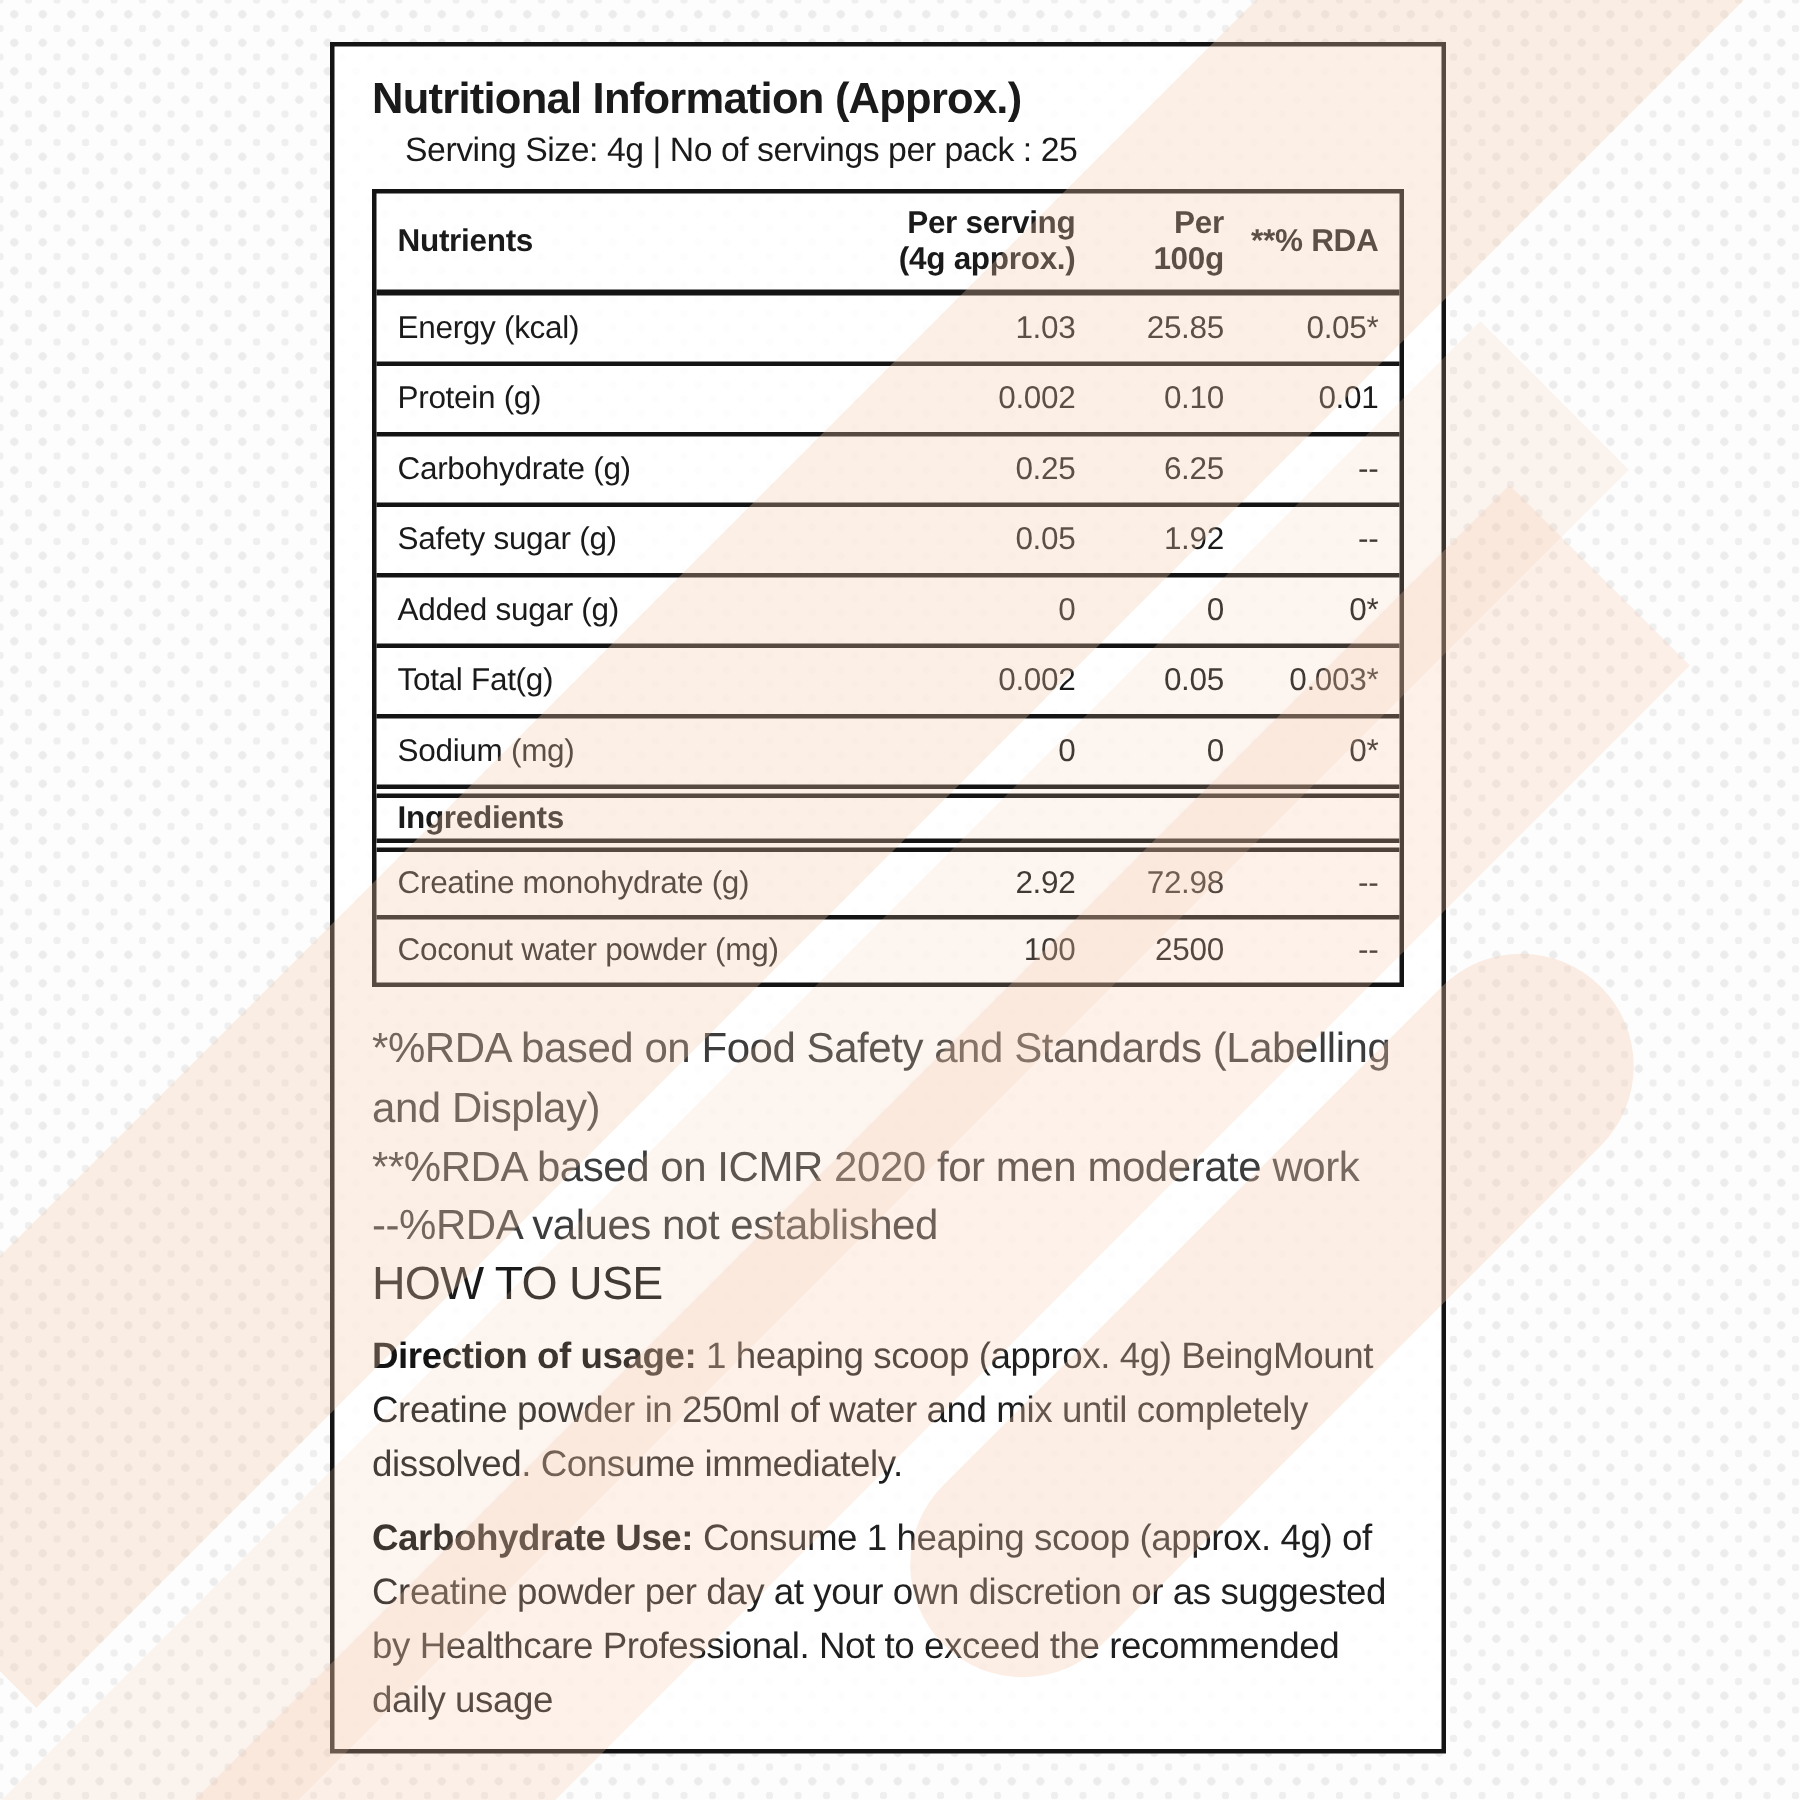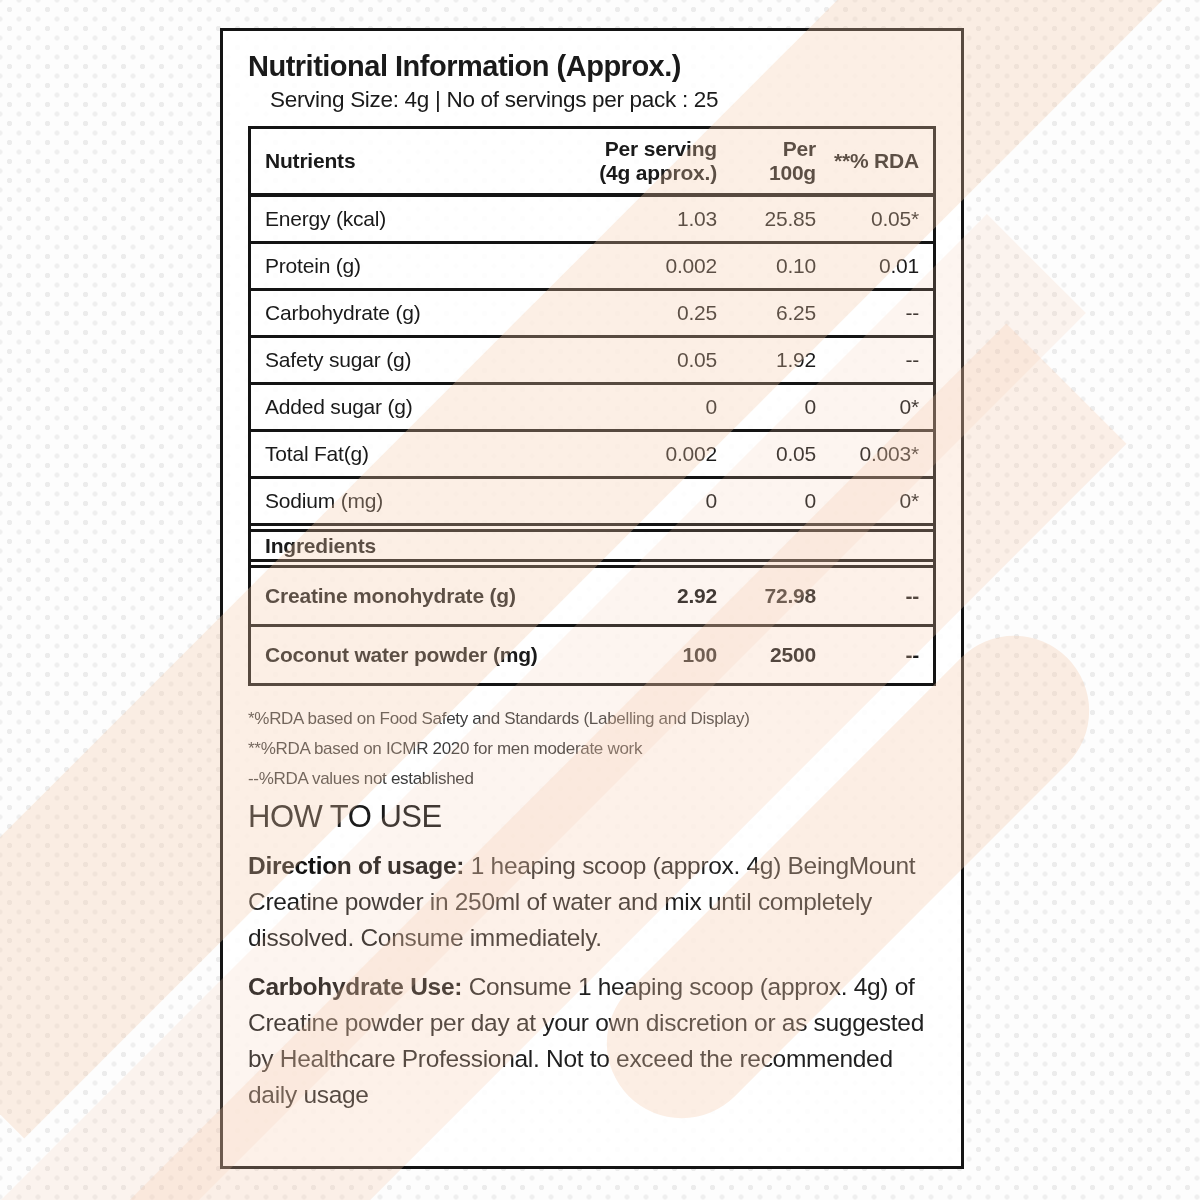--- a/index.html
+++ b/index.html
@@ -34,24 +34,24 @@
   .tbl{margin-top:13px;border:3px solid #141414;background:transparent;}
   .trow{display:flex;align-items:center;height:44px;border-top:3px solid #141414;font-size:21px;letter-spacing:-0.2px;}
   .trow.header{height:64px;border-top:none;border-bottom:1px solid #141414;font-weight:700;}
   .c1{flex:0 0 290px;box-sizing:border-box;padding-left:14px;text-align:left;}
   .c2{flex:0 0 180px;box-sizing:border-box;text-align:right;padding-right:4px;}
   .c3{flex:0 0 95px;box-sizing:border-box;text-align:right;}
   .c4{flex:1 1 auto;box-sizing:border-box;text-align:right;padding-right:14px;}
   .hdr2{line-height:1.18;}
   .rule-double{height:3px;background:#ffffff;border-top:3px solid #141414;border-bottom:3px solid #141414;}
   .trow.ingredients{height:27px;font-weight:700;border-top:none;}
-  .trow.ing-row{height:56px;font-weight:bold;}
+  .trow.ing-row{height:42px;}
   .trow.ing-row.first{border-top:none;}
 
-  .footnotes{margin-top:21px;font-size:17px;color:#3c3c3c;letter-spacing:-0.3px;line-height:1.4;}
+  .footnotes{margin-top:21px;font-size:28px;color:#3c3c3c;letter-spacing:-0.3px;line-height:1.4;}
   .footnote{min-height:30px;}
   .footnote.indent{padding-left:36px;}
 
   .howto-heading{margin-top:2px;font-size:31px;font-weight:400;letter-spacing:-0.5px;}
   .para{margin-top:13px;font-size:24.5px;line-height:36px;letter-spacing:-0.3px;color:#1f1f1f;}
   .para b{font-weight:700;color:#141414;}
 </style>
 </head>
 <body>
 

